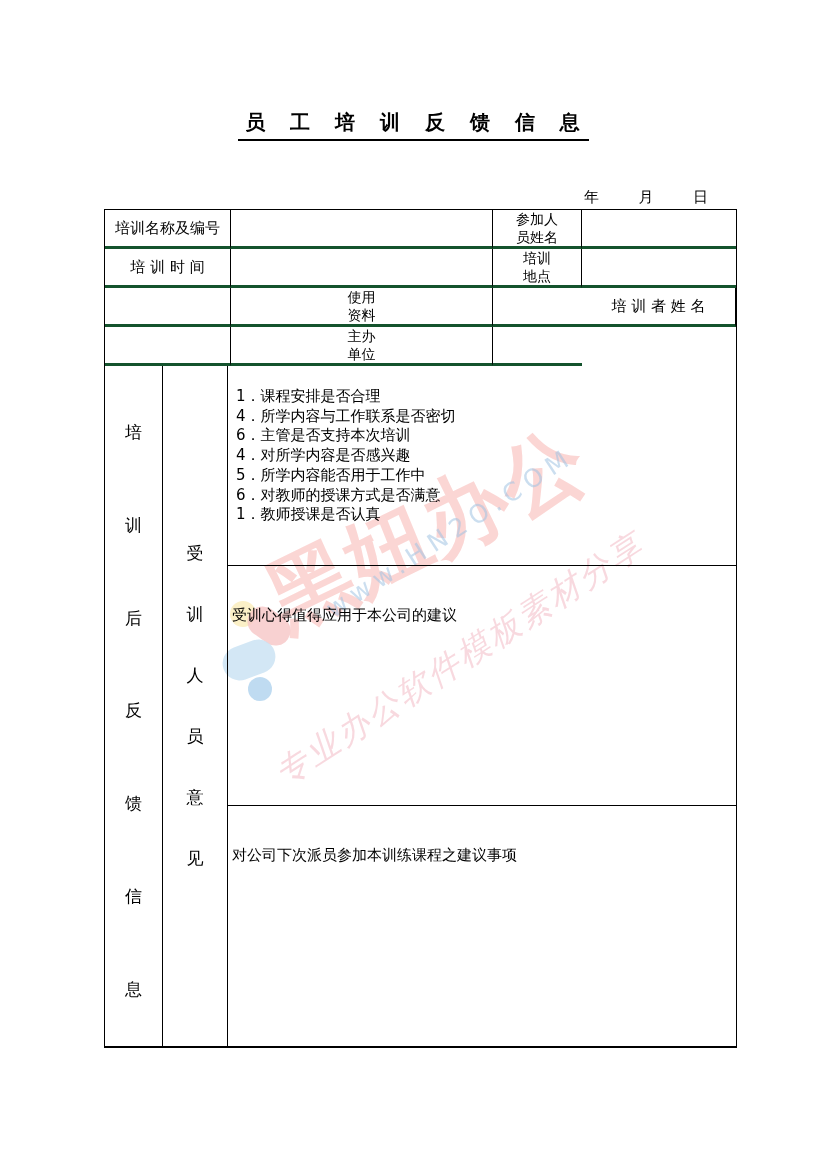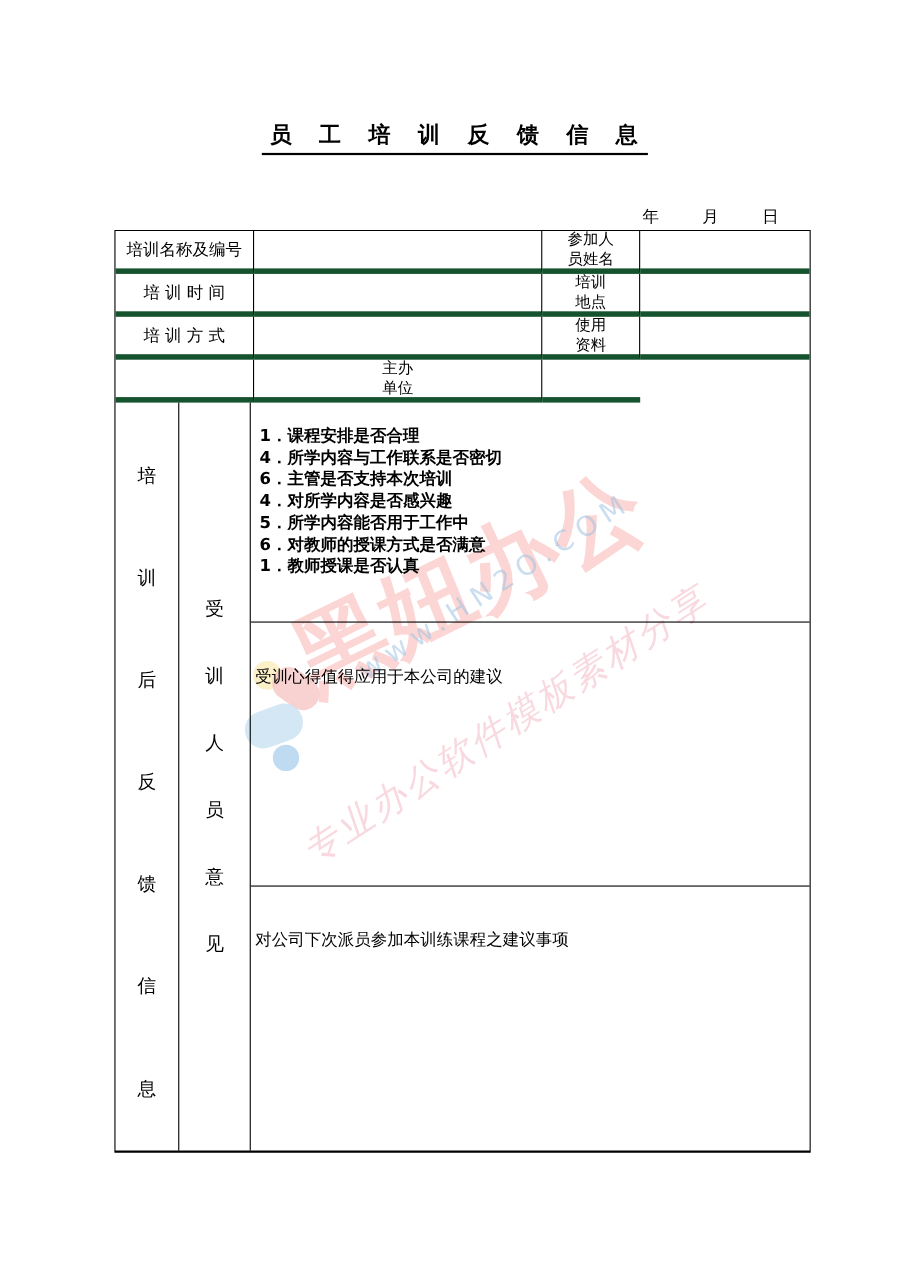--- a/index.html
+++ b/index.html
@@ -28,34 +28,34 @@
     font-size: 15px;
   }
 
   
   .form-table {
     position: absolute; left: 104px; top: 209px;
     width: 633px; height: 839px;
     border: 1px solid #000; border-bottom-width: 2px;
   }
   .t-top { display: grid; grid-template-columns: 126px 262px 89px 1fr; grid-auto-rows: 39px; }
-  .cell { border-right: 1px solid #000; border-bottom: 5px solid #14532d;
+  .cell { border-right: 1px solid #000; border-bottom: 3px solid #14532d;
           display: flex; align-items: center; justify-content: center; }
   .cell.c4 { border-right: none; }
   .lbl  { font-size: 15px; }
   .slbl { font-size: 14px; line-height: 18px; white-space: pre-line; text-align: center; }
 
   .t-big { display: grid; grid-template-columns: 58px 65px 1fr; height: 680px; }
   .vcol { border-right: 1px solid #000; display: flex; flex-direction: column; align-items: center; }
   .vcol-section { justify-content: space-between; padding: 55px 0 45px; font-size: 17px; }
   .vcol-group   { justify-content: center; gap: 38px; font-size: 17px; }
 
   .bigright { display: flex; flex-direction: column; }
   .q-cell  { height: 200px; border-bottom: 1px solid #000; padding: 21px 6px 0 8px; }
-  .q-item  { font-size: 15px; line-height: 19.7px; font-weight: bold; }
+  .q-item  { font-size: 15px; line-height: 19.7px; }
   .s-cell  { padding: 2px 6px 0 4px; margin-top: 38px; }
   .s1-cell { height: 202px; border-bottom: 1px solid #000; }
   .s2-cell { flex: 1; font-family: Liberation Serif, serif; }
   .s-head  { font-size: 15px; line-height: 19px; }
 
   
   .watermark { position: absolute; inset: 0; z-index: 1; pointer-events: none; }
   .wm-brand {
     position: absolute; left: 255px; top: 488px; width: 340px;
     text-align: center; font-size: 84px; font-weight: bold; line-height: 1;
@@ -117,26 +117,26 @@
         <div class="cell slbl">参加人
 员姓名</div>
         <div class="cell c4"></div>
 
         <div class="cell lbl">培 训  时  间</div>
         <div class="cell"></div>
         <div class="cell slbl">培训
 地点</div>
         <div class="cell c4"></div>
 
-        <div class="cell lbl">培 训 方 式</div>
         <div class="cell"></div>
         <div class="cell slbl">使用
 资料</div>
         <div class="cell c4"></div>
 
+        <div class="cell lbl">培 训 者 姓 名</div>
         <div class="cell"></div>
         <div class="cell slbl">主办
 单位</div>
         <div class="cell c4"></div>
       </div>
 
       <div class="t-big">
 
         <div class="vcol vcol-section">
           <span>培</span>

